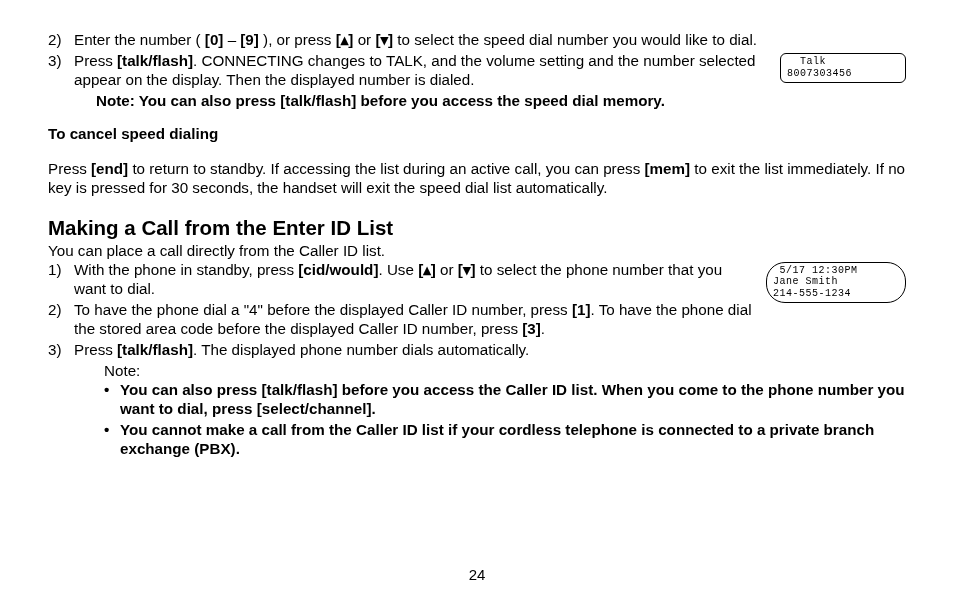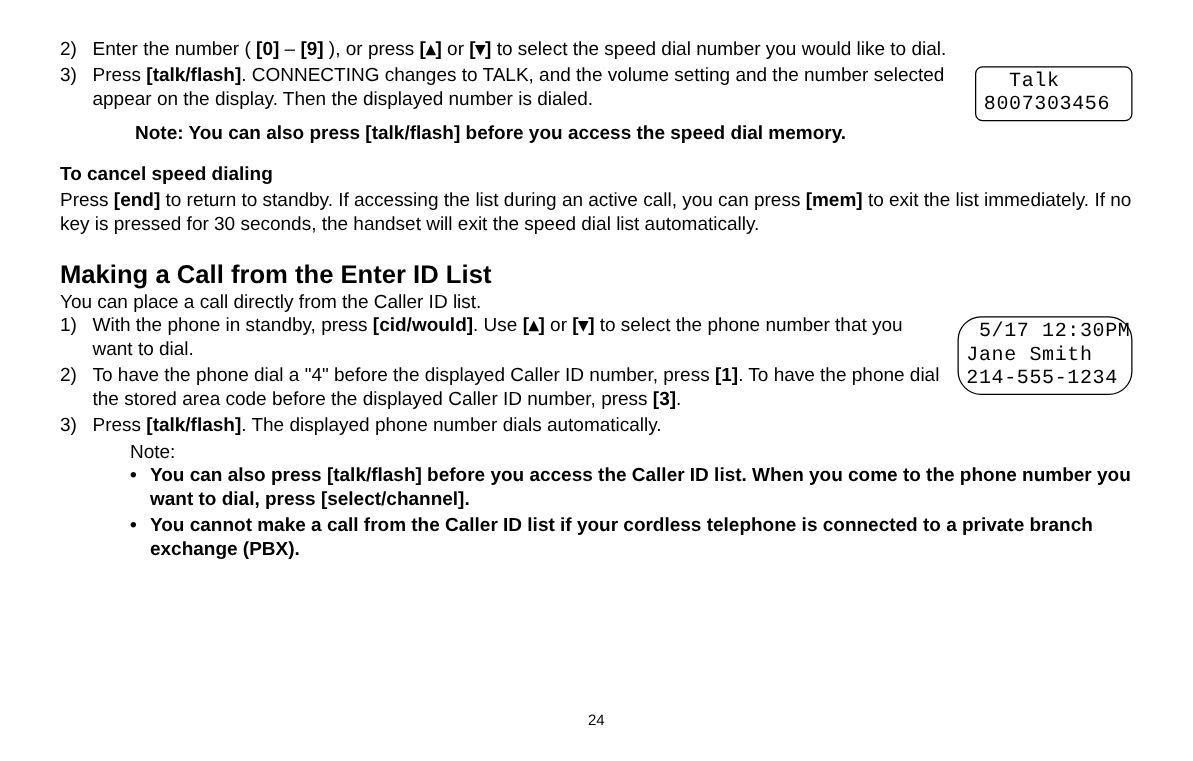--- a/index.html
+++ b/index.html
@@ -21,40 +21,40 @@
     margin-bottom: 2px;
   }
   .ol-num {
     width: 26px;
     flex: 0 0 26px;
   }
   .ol-body {
     flex: 1;
   }
   .note-indent {
-    margin-left: 60px;
+    margin-left: 48px;
     font-weight: bold;
   }
   .subhead {
     font-weight: bold;
     margin-top: 14px;
-    margin-bottom: 2px;
+    margin-bottom: 16px;
   }
   .h2 {
     font-size: 20.5px;
     font-weight: bold;
     margin-top: 18px;
     margin-bottom: 0px;
   }
   .float-box {
     float: right;
     border: 1.6px solid #000;
     border-radius: 6px;
     font-family: "Courier New", monospace;
-    font-size: 16px;
+    font-size: 10px;
     line-height: 1.15;
     padding: 2px 6px 3px 6px;
     margin-left: 4px;
     white-space: pre;
     letter-spacing: 0.5px;
   }
   .box-a { width: 112px; margin-top: 2px; }
   .box-b { width: 126px; margin-top: 2px; border-radius: 19px; }
   .bullets {
     margin-left: 56px;
@@ -67,21 +67,21 @@
   .bullet-dot {
     width: 16px;
     flex: 0 0 16px;
   }
   .pagenum {
     position: absolute;
     bottom: 26px;
     left: 0;
     width: 954px;
     text-align: center;
-    font-size: 12px;
+    font-size: 15px;
   }
   b { font-weight: bold; }
   .clear { clear: both; }
 </style>
 </head>
 <body>
 
 <div class="page">
 
   <div class="ol-item">

